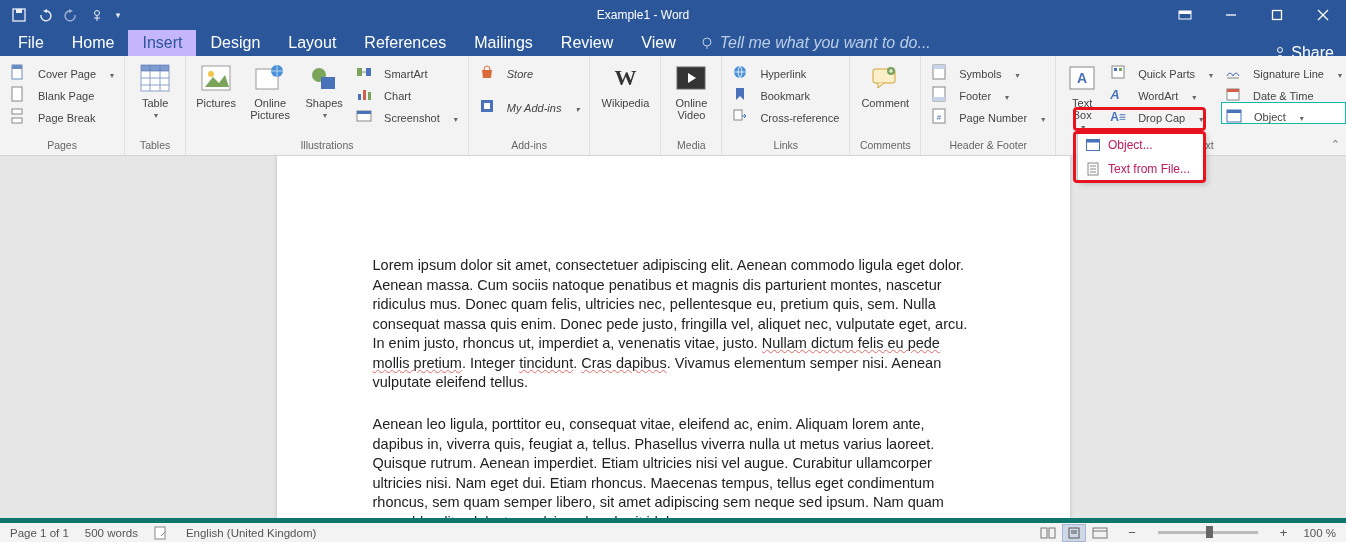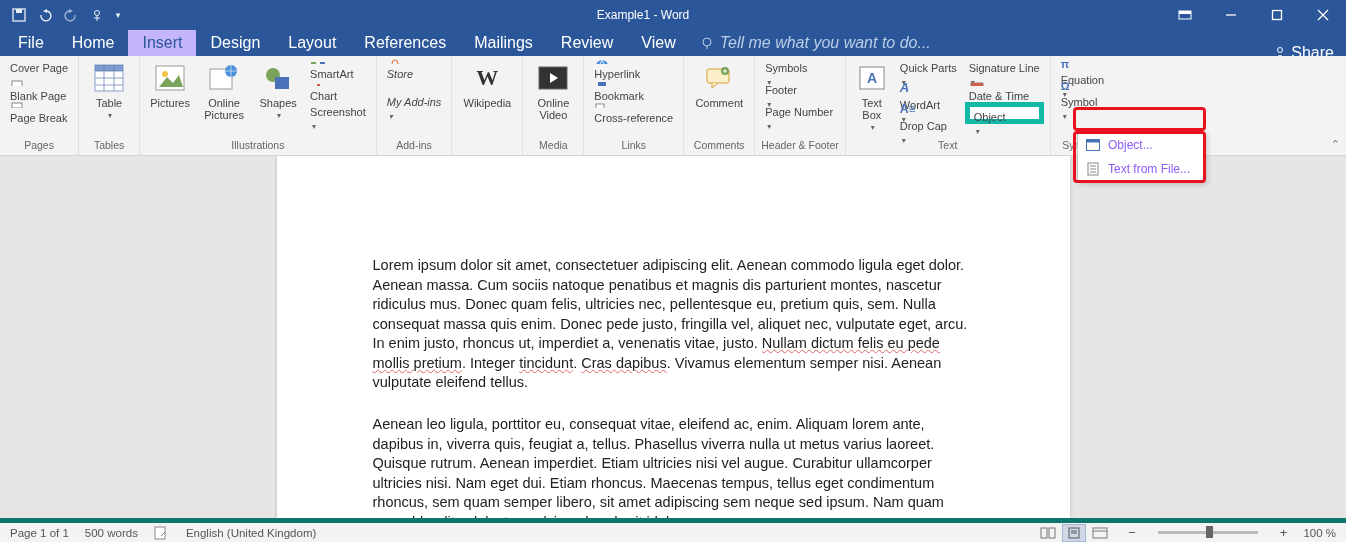--- a/index.html
+++ b/index.html
@@ -17,29 +17,29 @@
 .tab.active { background: #c4b5fd; color: #2b579a; }
 .tellme { display: flex; align-items: center; padding-left: 10px; color: #b9cde6; font-style: italic; gap: 6px; }
 .share { margin-left: auto; display:flex; align-items:center; padding: 0 12px; gap:4px;margin-top:20px;}
 
 .ribbon { height: 100px; background: #f3f3f3; border-bottom: 1px solid #d4d4d4; display: flex; position: relative; }
 .group { border-right: 1px solid #e1e1e1; display: flex; flex-direction: column; padding: 2px 6px 0 6px; }
 .group-body { flex: 1; display: flex; align-items: flex-start; gap: 4px; }
 .group-label { height: 16px; font-size: 10.5px; color: #666; text-align: center; }
 .btn-large { width: 48px; display: flex; flex-direction: column; align-items: center; justify-content: center; font-size: 11px; color: #444; text-align: center; line-height: 1.1; gap:3px; padding-top:4px;}
 .btn-large .ico { width:32px; height:32px; display:flex; align-items:center; justify-content:center;}
-.btn-small { display: flex; align-items: flex-start; font-size: 11px; color: #444; height: 22px; padding: 0 4px; gap: 4px; white-space: nowrap; flex-direction: column; }
+.btn-small { display: flex; align-items: flex-end; font-size: 11px; color: #444; height: 22px; padding: 0 4px; gap: 12px; white-space: nowrap; }
 .stack { display: flex; flex-direction: column; }
 .caret { font-size: 8px; color: #666; margin-left:2px;}
 .chevron-collapse { position:absolute; right:6px; bottom:4px; color:#777; font-size:11px;}
 
 .highlight-box { position: absolute; border: 3px solid #e8131e; border-radius: 4px; pointer-events:none; z-index: 10; }
 
 .object-dropdown { position:absolute; background:#fff; border:1px solid #c6c6c6; box-shadow: 2px 2px 6px rgba(0,0,0,0.2); z-index: 5; font-size:12px; }
-.object-dropdown .dd-item { padding: 5px 14px 5px 8px; display:flex; align-items:center; gap:8px; color:#8b5cf6; }
+.object-dropdown .dd-item { padding: 5px 14px 5px 8px; display:flex; align-items:center; gap:8px; color:#be185d; }
 .dd-ico { width:14px; height:14px; display:inline-flex; align-items:center; justify-content:center;}
 
 .doc-area { position: absolute; top: 156px; left: 0; right: 0; bottom: 24px; background: #e6e6e6; display: flex; justify-content: center; overflow: hidden; }
 .page { width: 793px; background: #fff; margin-top: 0; box-shadow: 0 0 4px rgba(0,0,0,0.2); padding: 100px 96px 0 96px; font-family: Calibri, sans-serif; font-size: 14.5px; color: #222; line-height: 1.35; }
 .page p { margin-bottom: 22px; text-align: left;}
 .redwave { text-decoration: underline wavy #e06666; text-decoration-thickness: 1px; }
 
 .statusbar { position: absolute; bottom: 0; left: 0; right: 0; height: 24px; background: #f3f3f3; border-top: 5px solid #0f766e; display: flex; align-items: center; font-size: 11.5px; color: #555; padding: 0 10px; gap: 16px; }
 .statusbar .spacer { flex:1; }
 .view-btns { display:flex; gap:2px; align-items:center;}
@@ -416,21 +416,21 @@
             <span>Signature Line</span>
             <span class="caret">▾</span>
           </div>
         <div class="btn-small">
             <svg width="16" height="16">
               <rect x="2" y="3" width="12" height="11" fill="#fff" stroke="#888"></rect>
               <rect x="2" y="3" width="12" height="3" fill="#d25f4a"></rect>
             </svg>
             <span>Date &amp; Time</span>
           </div>
-        <div class="btn-small" style="background:#fff;border:5px solid #14b8a6;">
+        <div class="btn-small" style="background:#fff;border:1px solid #14b8a6;">
             <svg width="16" height="14">
               <rect x="1" y="1" width="14" height="12" fill="#fff" stroke="#4a72b8"></rect>
               <rect x="1" y="1" width="14" height="3" fill="#4a72b8"></rect>
             </svg>
             <span>Object</span>
             <span class="caret">▾</span>
           </div>
       </div>
     </div>
     <div class="group-label">Text</div>

